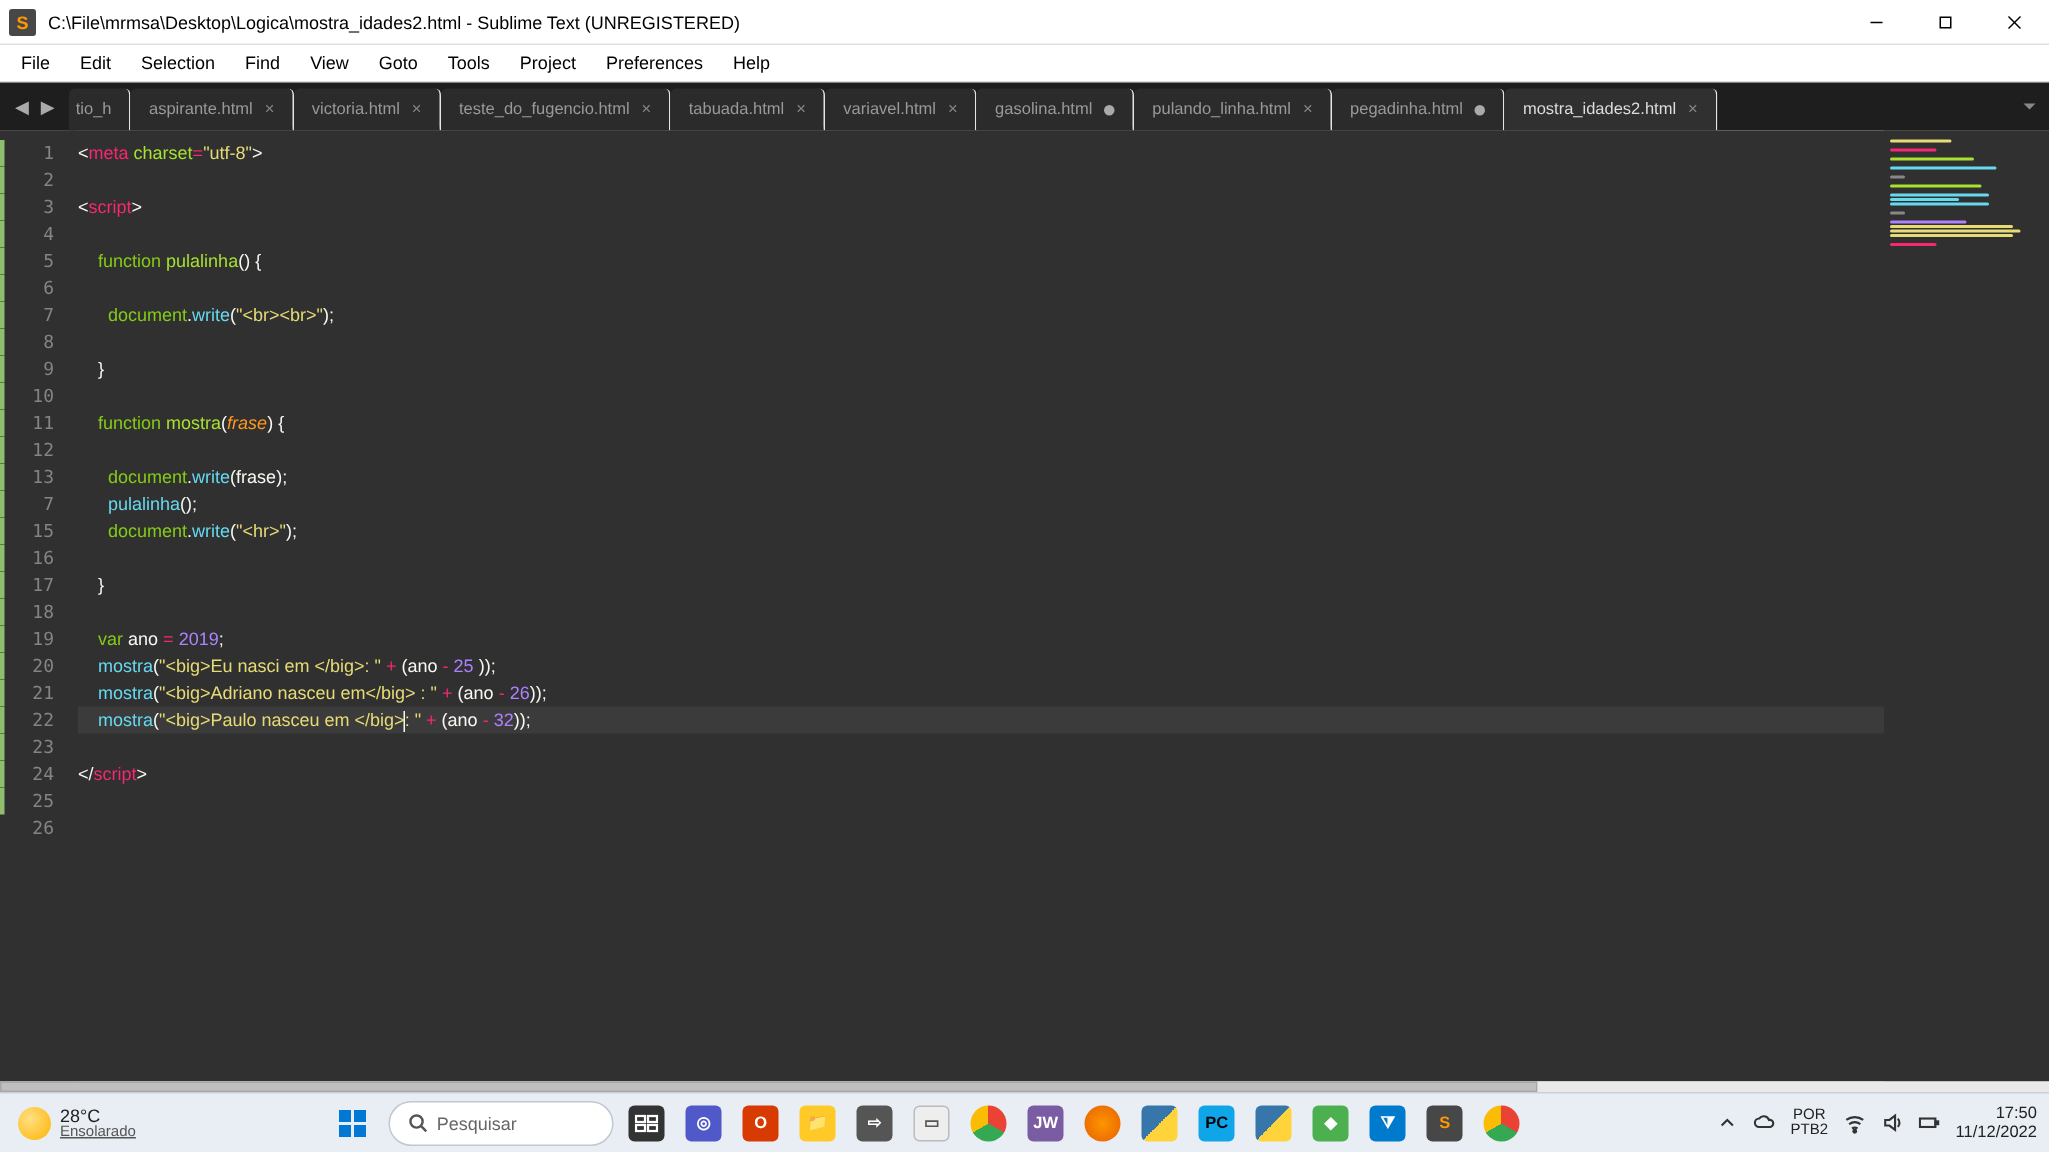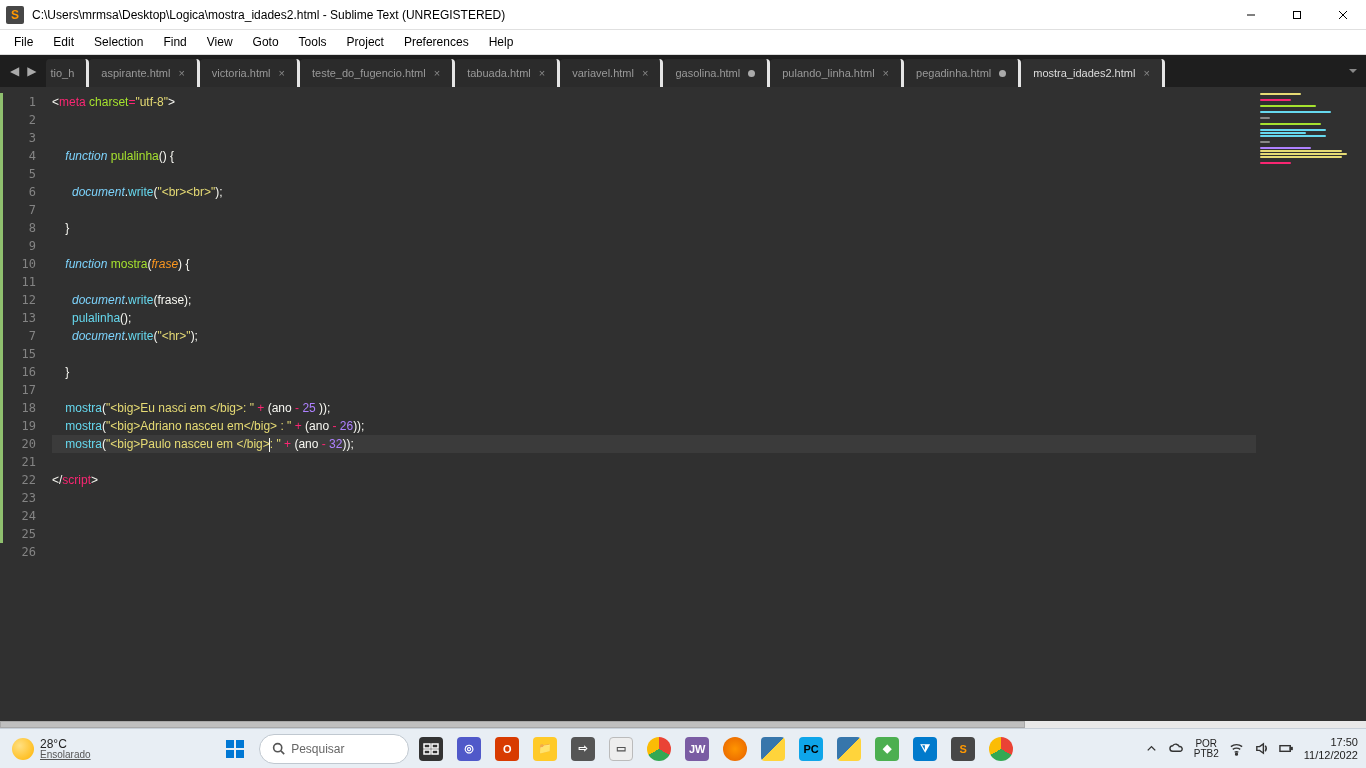--- a/index.html
+++ b/index.html
@@ -23,21 +23,21 @@
     border-bottom:1px solid #dcdcdc; padding-left:4px;
   }
   .menu-item { padding:3px 10px; font-size:12px; color:#000; }
 
   
   .tabbar { height:32px; background:#1e1e1e; display:flex; align-items:stretch; }
   .nav-arrows { display:flex; align-items:center; padding:0 10px; color:#aaa; font-size:12px; gap:8px;}
   .tabs { display:flex; flex:1; align-items:stretch; }
   .tab {
     display:flex; align-items:center; gap:8px; padding:0 12px; font-size:11px;
-    color:#999; background:#2b2b2b; border-right:3px solid #e5e5e5; position:relative;
+    color:#999; background:#2b2b2b; border-right:1px solid #e5e5e5; position:relative;
     border-top-left-radius:4px;border-top-right-radius:4px; margin-top:4px;
   }
   .tab.active { background:#303030; color:#ddd; }
   .tab .tab-close { color:#888; font-size:11px; }
   .tab .dirty { width:7px;height:7px;border-radius:50%;background:#aaa; }
   .tab-overflow { display:flex;align-items:center;padding:0 8px;color:#888;}
   .tab-overflow svg{width:10px;height:10px;fill:#888;}
 
   
   .editor-wrap { position:relative; height:calc(768px - 30px - 25px - 32px - 7px - 40px); background:#303030; display:flex; }
@@ -48,21 +48,21 @@
   .line { height:18px; line-height:18px; white-space:pre; color:#f8f8f2;}
   .line.cursor-line { background:#3b3b3b; }
   .minimap { width:110px; background:#303030; position:relative; padding:6px 4px;}
   .mm-line{height:2px; margin-bottom:1px; border-radius:1px;}
 
   
   .c-punc{color:#f8f8f2;}
   .c-tag{color:#f92672;}
   .c-attr{color:#a6e22e;}
   .c-str{color:#e6db74;}
-  .c-kw{color:#7dd3fc;font-style:italic;}
+  .c-kw{color:#84cc16;}
   .c-fn{color:#a6e22e;}
   .c-param{color:#fd971f;font-style:italic;}
   .c-var{color:#f8f8f2;}
   .c-num{color:#ae81ff;}
   .c-op{color:#f92672;}
   .c-call{color:#66d9ef;}
   .caret{display:inline-block;width:1px;height:14px;background:#f8f8f2;vertical-align:middle;margin-left:-1px;}
 
   
   .hscroll{height:7px;background:#d9d9d9;position:relative;}
@@ -93,21 +93,21 @@
   .tray-icon svg{width:15px;height:15px;stroke:#333;fill:none;stroke-width:1.5;}
   .lang{display:flex;flex-direction:column;align-items:center;line-height:1;font-size:10px;color:#222;}
   .clock{display:flex;flex-direction:column;align-items:flex-end;line-height:1.1;font-size:11px;color:#222;}
 </style>
 </head>
 <body>
 
 <div class="titlebar">
   <div class="titlebar-left">
     <div class="st-logo">S</div>
-    <div class="title-text">C:\Users\mrmsa\Desktop\Logica\mostra_idades2.html - Sublime Text (UNREGISTERED)</div>
+    <div class="title-text">C:\File\mrmsa\Desktop\Logica\mostra_idades2.html - Sublime Text (UNREGISTERED)</div>
   </div>
   <div class="win-controls">
     <div class="win-btn">
         <svg viewBox="0 0 10 10">
           <line x1="1" y1="5" x2="9" y2="5"></line>
         </svg>
       </div>
     <div class="win-btn">
         <svg viewBox="0 0 10 10">
           <rect x="1.5" y="1.5" width="7" height="7"></rect>
@@ -211,35 +211,37 @@
       <div class="ln edit">21</div>
       <div class="ln edit">22</div>
       <div class="ln edit">23</div>
       <div class="ln edit">24</div>
       <div class="ln edit">25</div>
       <div class="ln">26</div>
     </div>
   <div class="code" id="code">
       <div class="line"><span class="c-punc">&lt;</span><span class="c-tag">meta</span> <span class="c-attr">charset</span><span class="c-op">=</span><span class="c-str">"utf-8"</span><span class="c-punc">&gt;</span></div>
       <div class="line"></div>
+      <div class="line"><span class="c-punc">&lt;</span><span class="c-tag">script</span><span class="c-punc">&gt;</span></div>
       <div class="line"></div>
       <div class="line">    <span class="c-kw">function</span> <span class="c-fn">pulalinha</span><span class="c-punc">() {</span></div>
       <div class="line"></div>
       <div class="line">      <span class="c-kw">document</span><span class="c-punc">.</span><span class="c-call">write</span><span class="c-punc">(</span><span class="c-str">"&lt;br&gt;&lt;br&gt;"</span><span class="c-punc">);</span></div>
       <div class="line"></div>
       <div class="line">    <span class="c-punc">}</span></div>
       <div class="line"></div>
       <div class="line">    <span class="c-kw">function</span> <span class="c-fn">mostra</span><span class="c-punc">(</span><span class="c-param">frase</span><span class="c-punc">) {</span></div>
       <div class="line"></div>
       <div class="line">      <span class="c-kw">document</span><span class="c-punc">.</span><span class="c-call">write</span><span class="c-punc">(</span><span class="c-var">frase</span><span class="c-punc">);</span></div>
       <div class="line">      <span class="c-call">pulalinha</span><span class="c-punc">();</span></div>
       <div class="line">      <span class="c-kw">document</span><span class="c-punc">.</span><span class="c-call">write</span><span class="c-punc">(</span><span class="c-str">"&lt;hr&gt;"</span><span class="c-punc">);</span></div>
       <div class="line"></div>
       <div class="line">    <span class="c-punc">}</span></div>
       <div class="line"></div>
+      <div class="line">    <span class="c-kw">var</span> <span class="c-var">ano</span> <span class="c-op">=</span> <span class="c-num">2019</span><span class="c-punc">;</span></div>
       <div class="line">    <span class="c-call">mostra</span><span class="c-punc">(</span><span class="c-str">"&lt;big&gt;Eu nasci em &lt;/big&gt;: "</span> <span class="c-op">+</span><span class="c-punc"> (</span><span class="c-var">ano</span> <span class="c-op">-</span> <span class="c-num">25</span><span class="c-punc"> ));</span></div>
       <div class="line">    <span class="c-call">mostra</span><span class="c-punc">(</span><span class="c-str">"&lt;big&gt;Adriano nasceu em&lt;/big&gt; : "</span> <span class="c-op">+</span><span class="c-punc"> (</span><span class="c-var">ano</span> <span class="c-op">-</span> <span class="c-num">26</span><span class="c-punc">));</span></div>
       <div class="line cursor-line">    <span class="c-call">mostra</span><span class="c-punc">(</span><span class="c-str">"&lt;big&gt;Paulo nasceu em &lt;/big&gt;</span><span class="caret"></span><span class="c-str">: "</span> <span class="c-op">+</span><span class="c-punc"> (</span><span class="c-var">ano</span> <span class="c-op">-</span> <span class="c-num">32</span><span class="c-punc">));</span></div>
       <div class="line"></div>
       <div class="line"><span class="c-punc">&lt;/</span><span class="c-tag">script</span><span class="c-punc">&gt;</span></div>
       <div class="line"></div>
       <div class="line"></div>
     </div>
   <div class="minimap" id="minimap">
       <div class="mm-line" style="width: 40%; background: rgb(230, 219, 116);"></div>

